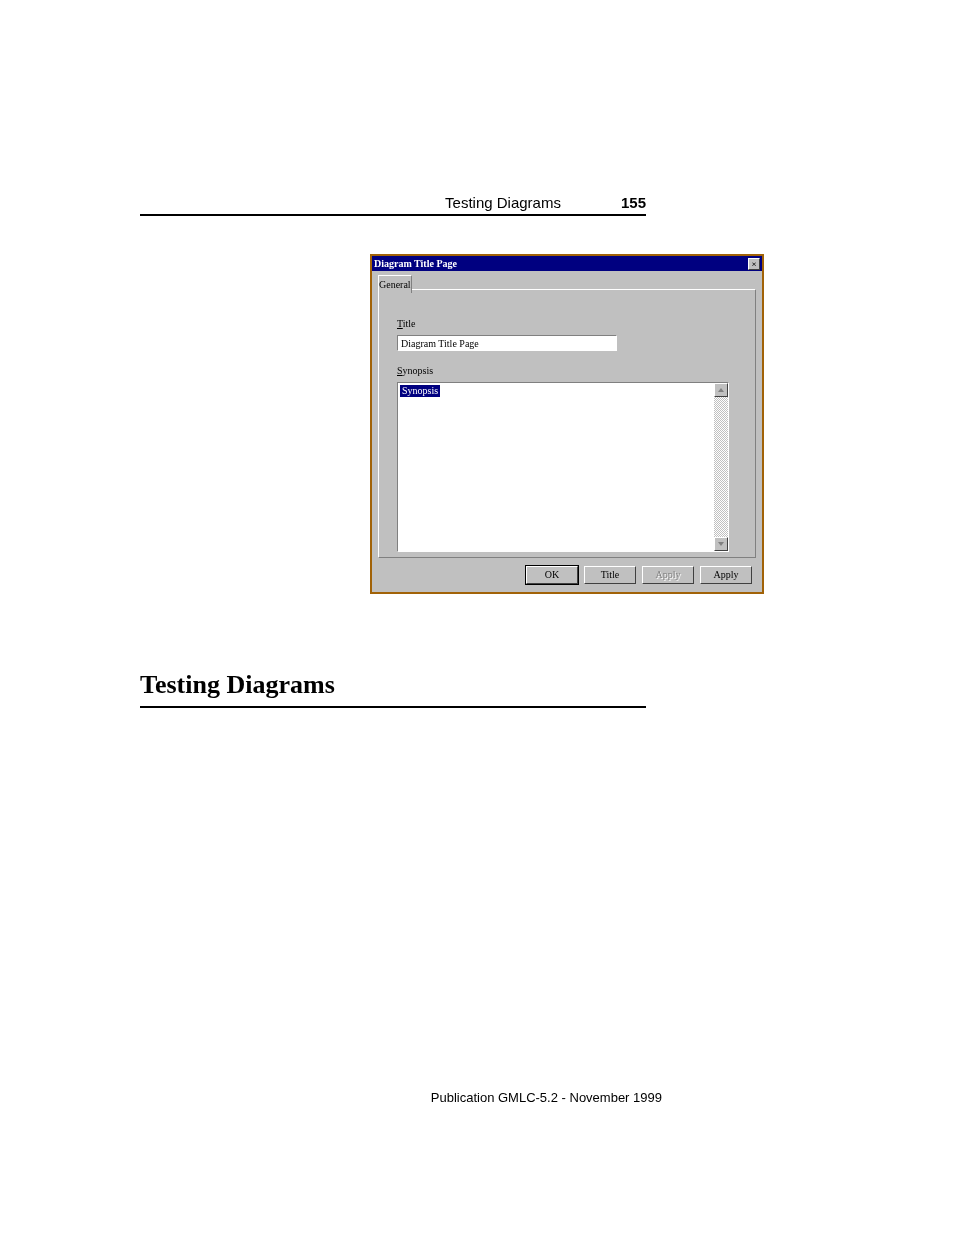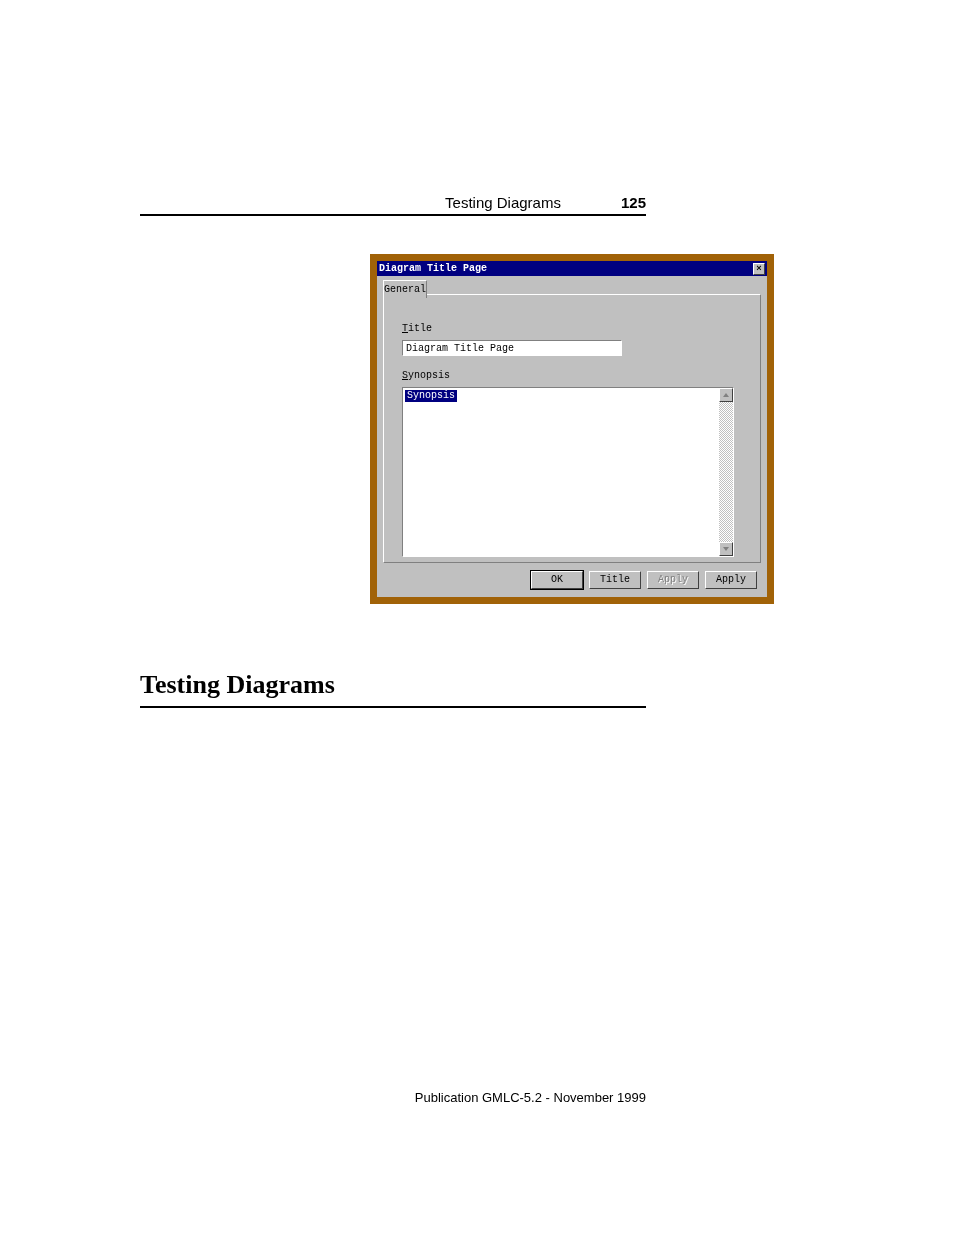--- a/index.html
+++ b/index.html
@@ -42,23 +42,23 @@
     border-top: 2px solid #000;
   }
   
   .dialog {
     position: absolute;
     top: 254px;
     left: 370px;
     width: 390px;
     height: 336px;
     background: #c0c0c0;
-    border: 7px solid #a16207;
+    border: 2px solid #a16207;
     box-shadow: 0 0 0 0 transparent;
-    font-family: Liberation Mono, monospace;
+    font-family: Liberation Serif, serif;
     font-size: 10px;
   }
   .titlebar {
     height: 15px;
     background: #000080;
     color: #ffffff;
     display: flex;
     align-items: center;
     justify-content: space-between;
     padding: 0 2px;
@@ -235,32 +235,32 @@
   }
   .section-rule {
     border: 0;
     border-top: 2px solid #000;
     margin: 0;
   }
   
   .footer {
     position: absolute;
     bottom: 130px;
-    right: 140px;
+    right: 124px;
     font-size: 13px;
   }
 </style>
 </head>
 <body>
 
 <div class="page">
 
   <div class="header">
     <span class="title">Testing Diagrams</span>
-    <span class="pagenum">125</span>
+    <span class="pagenum">155</span>
   </div>
   <div class="header-rule"></div>
 
   <div class="dialog">
     <div class="titlebar">
       <span class="titlebar-text">Diagram Title Page</span>
       <div class="close-btn">
         <span>×</span>
       </div>
     </div>

